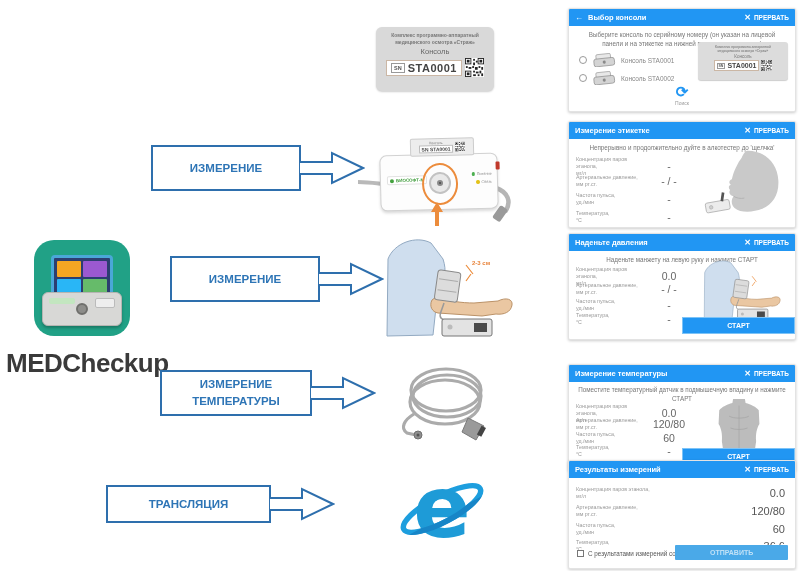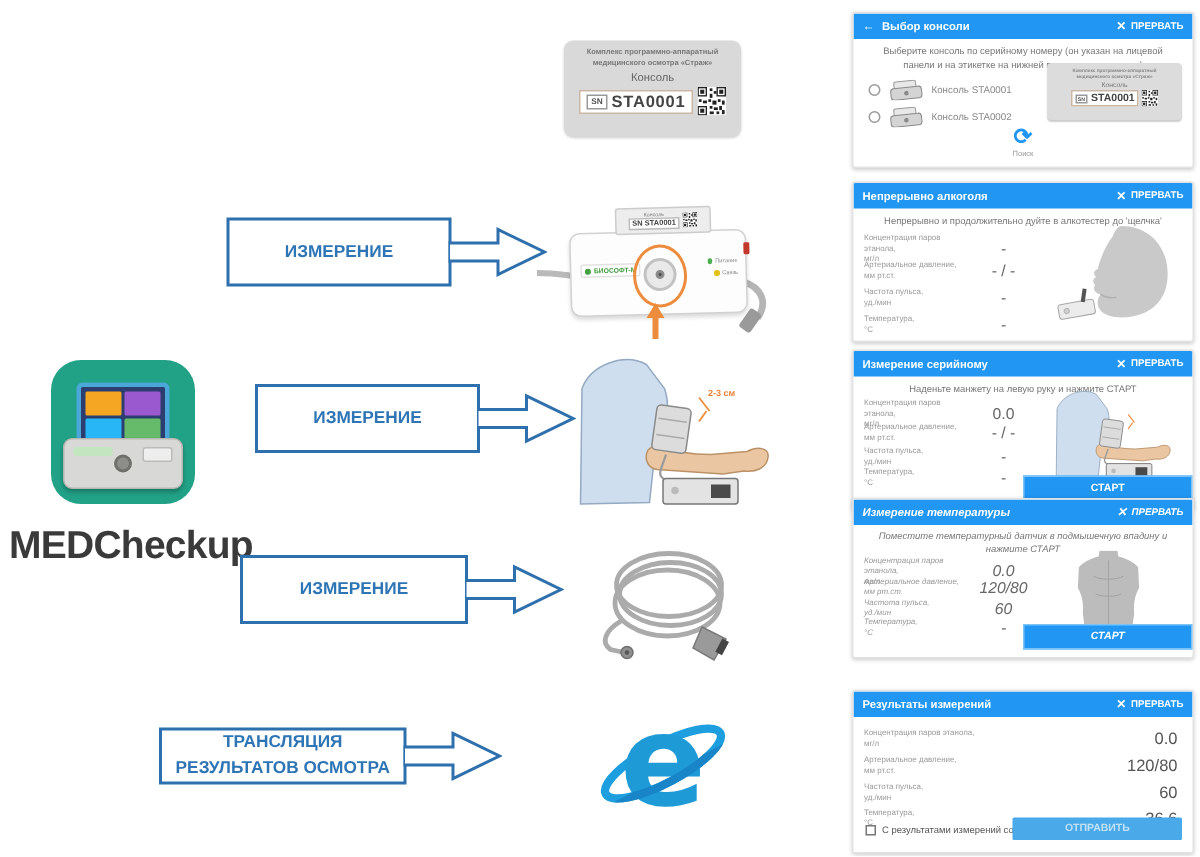--- a/index.html
+++ b/index.html
@@ -240,30 +240,30 @@
       <div>ИЗМЕРЕНИЕ</div>
     </div>
     <svg class="step-arrow" width="66" height="34">
         <use href="#block-arrow"></use>
       </svg>
   </div>
 
   <div class="step" style="left:160px; top:370px;">
     <div class="step-box" style="width:152px; height:46px;">
       <div>ИЗМЕРЕНИЕ</div>
+      <div>ТЕМПЕРАТУРЫ</div>
     </div>
     <svg class="step-arrow" width="66" height="34">
         <use href="#block-arrow"></use>
       </svg>
   </div>
 
   <div class="step" style="left:106px; top:485px;">
     <div class="step-box" style="width:165px; height:38px;">
       <div>ТРАНСЛЯЦИЯ</div>
-      <div>РЕЗУЛЬТАТОВ ОСМОТРА</div>
     </div>
     <svg class="step-arrow" width="66" height="34">
         <use href="#block-arrow"></use>
       </svg>
   </div>
 
   <div class="sticker-big">
     <div class="sticker-h">Комплекс программно-аппаратный</div>
     <div class="sticker-h">медицинского осмотра «Страж»</div>
     <div class="sticker-type">Консоль</div>
@@ -371,21 +371,21 @@
       </div>
     </div>
     <div class="refresh-wrap">
       <div class="refresh-ic">⟳</div>
       <div class="search-lbl">Поиск</div>
     </div>
   </div>
 
   <div class="panel" style="top:121px; height:107px;">
     <div class="panel-header">
-      <span class="panel-title">Непрерывно алкоголя</span>
+      <span class="panel-title">Измерение этикетке</span>
       <span class="abort-btn">
         <span class="abort-x">✕</span>
         <span class="abort-txt">ПРЕРВАТЬ</span>
       </span>
     </div>
     <div class="instr" style="top:22px;">Непрерывно и продолжительно дуйте в алкотестер до 'щелчка'</div>
     <div class="mrow" style="top:34px;">
         <div class="metric-label">
           <div>Концентрация паров этанола,</div>
           <div>мг/л</div>
@@ -413,21 +413,21 @@
         </div>
         <div class="metric-value">-</div>
       </div>
     <svg class="panel-img" style="right:8px; top:26px;" width="96" height="76" viewBox="0 0 100 85">
         <use href="#head-ill"></use>
       </svg>
   </div>
 
   <div class="panel" style="top:233px; height:107px;">
     <div class="panel-header">
-      <span class="panel-title">Измерение серийному</span>
+      <span class="panel-title">Наденьте давления</span>
       <span class="abort-btn">
         <span class="abort-x">✕</span>
         <span class="abort-txt">ПРЕРВАТЬ</span>
       </span>
     </div>
     <div class="instr" style="top:22px;">Наденьте манжету на левую руку и нажмите СТАРТ</div>
     <div class="mrow" style="top:32px;">
         <div class="metric-label">
           <div>Концентрация паров этанола,</div>
           <div>мг/л</div>
@@ -454,21 +454,21 @@
           <div>°С</div>
         </div>
         <div class="metric-value">-</div>
       </div>
     <svg class="panel-img" style="right:12px; top:24px;" width="80" height="62" viewBox="0 0 130 102">
         <use href="#arm-ill"></use>
       </svg>
     <div class="start-btn">СТАРТ</div>
   </div>
 
-  <div class="panel" style="top:332px; height:107px;font-style:italic;">
+  <div class="panel" style="top:364px; height:107px;">
     <div class="panel-header">
       <span class="panel-title">Измерение температуры</span>
       <span class="abort-btn">
         <span class="abort-x">✕</span>
         <span class="abort-txt">ПРЕРВАТЬ</span>
       </span>
     </div>
     <div class="instr" style="top:21px;">Поместите температурный датчик в подмышечную впадину и нажмите СТАРТ</div>
     <div class="mrow" style="top:38px;">
         <div class="metric-label">

